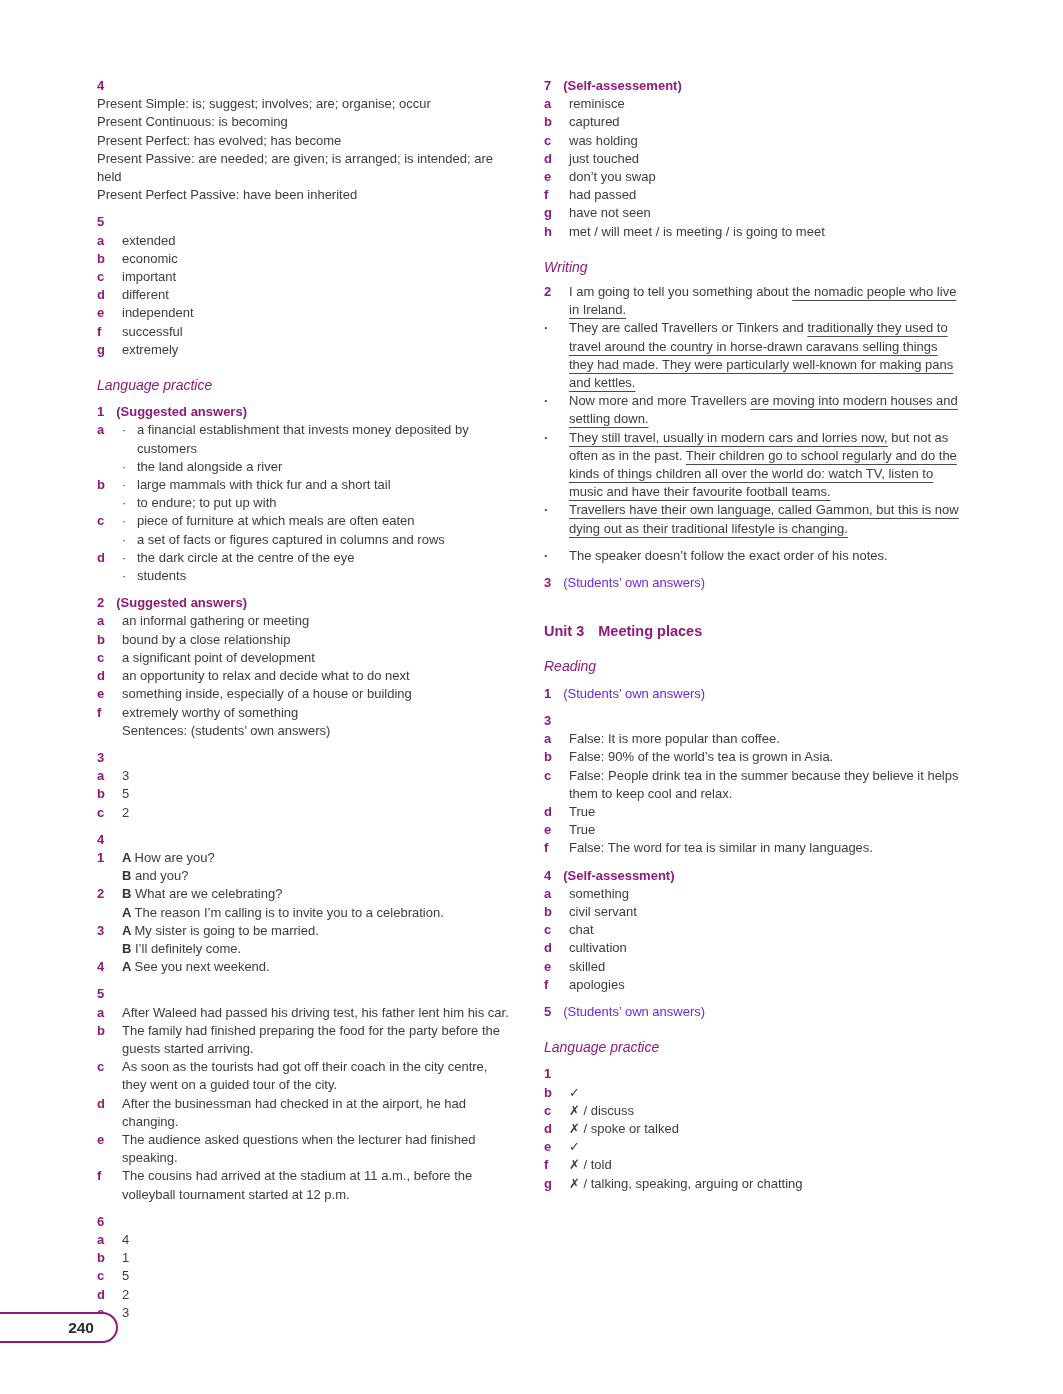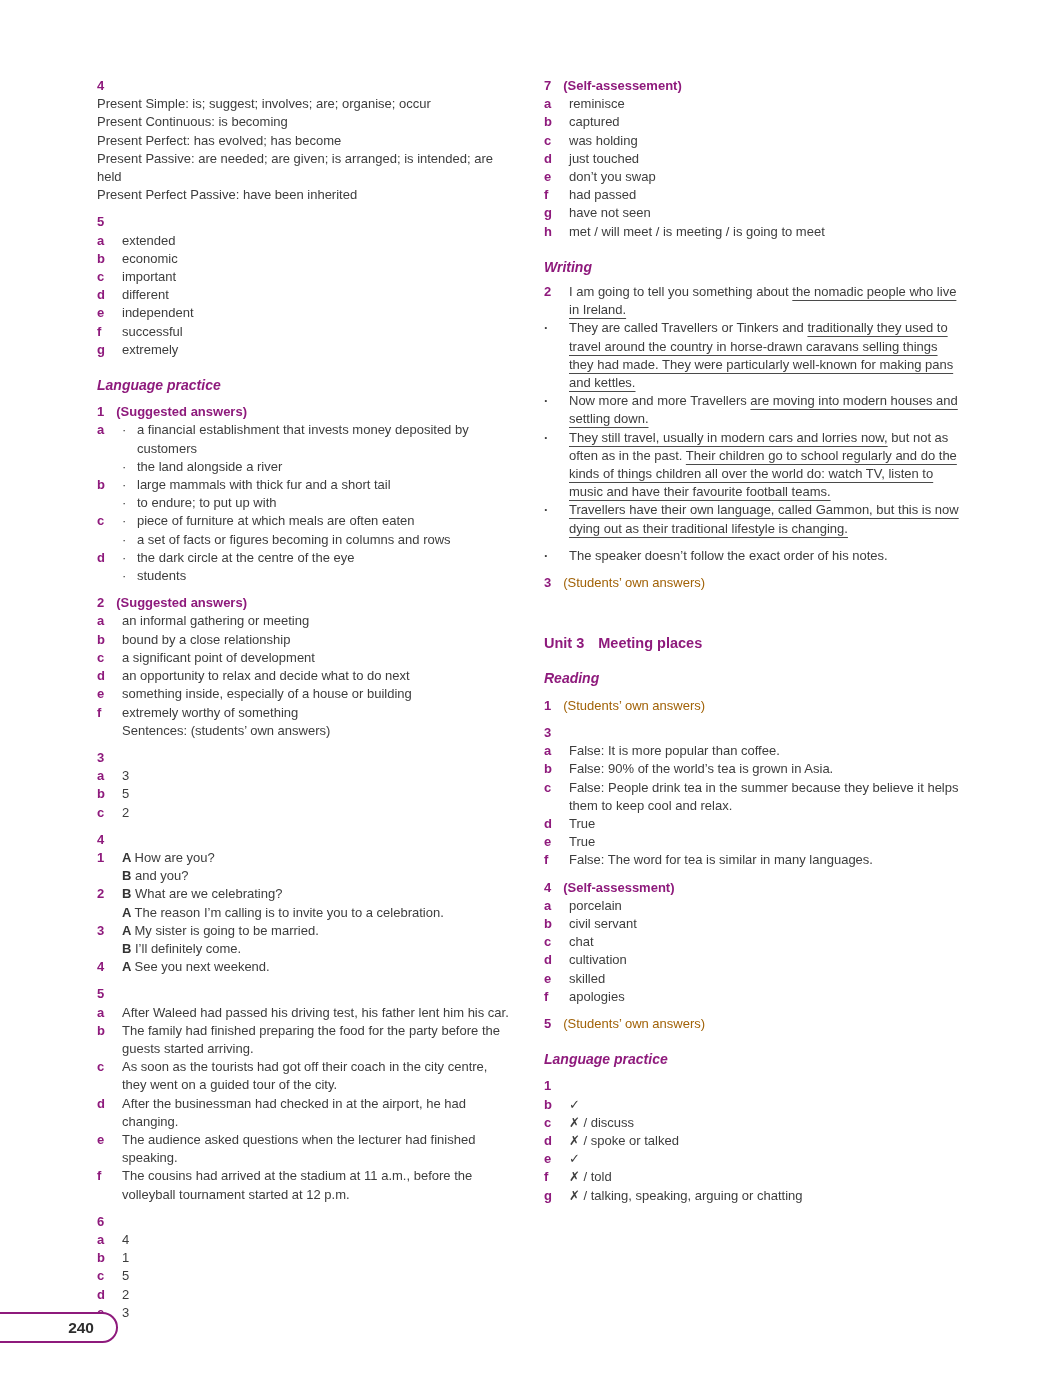--- a/index.html
+++ b/index.html
@@ -11,33 +11,33 @@
     -webkit-font-smoothing:antialiased;
   }
   .page { position:relative; width:1063px; height:1394px; overflow:hidden; background:#fff; }
   .cols { position:absolute; top:68px; left:97px; display:flex; gap:33px; }
   .col { font-size:13px; line-height:18.2px; }
   .col-left  { width:414px; }
   .col-right { width:420px; }
 
   
   .heading-italic {
-    color:var(--accent); font-weight:bold; font-style:italic;
+    color:var(--accent); font-weight:normal; font-style:italic;
     font-size:14px; margin:17px 0 7px 0;
   }
   .heading-unit {
     color:var(--accent); font-weight:bold; font-size:14.5px;
-    margin:42px 0 4px 0;
+    margin:30px 0 4px 0;
   }
   .heading-unit .unit-title { margin-left:14px; }
 
   
   .numline { margin-top:9px; font-weight:bold; color:var(--accent); }
   .numline .suffix { margin-left:12px;text-align:center; }
-  .numline .suffix.plain { color:#a16207; font-weight:normal; }
+  .numline .suffix.plain { color:#6d28d9; font-weight:normal; }
 
   
   .para { }
   .para .pline { }
 
   
   .rows { }
   .row { display:flex; align-items:flex-start; }
   .gut { width:25px; flex:none; font-weight:bold; color:var(--accent); }
   .gut.dot { font-weight:bold; color:#3d3d3d; }
@@ -143,21 +143,21 @@
           </div>
           <div class="row">
             <span class="gut">c</span>
             <div class="txt">
               <div class="subrow">
                 <span class="bgut">·</span>
                 <div>piece of furniture at which meals are often eaten</div>
               </div>
               <div class="subrow">
                 <span class="bgut">·</span>
-                <div>a set of facts or figures becoming in columns and rows</div>
+                <div>a set of facts or figures captured in columns and rows</div>
               </div>
             </div>
           </div>
           <div class="row">
             <span class="gut">d</span>
             <div class="txt">
               <div class="subrow">
                 <span class="bgut">·</span>
                 <div>the dark circle at the centre of the eye</div>
               </div>
@@ -386,21 +386,21 @@
           </div>
           <div class="row">
             <span class="gut">f</span>
             <div class="txt">False: The word for tea is similar in many languages.</div>
           </div>
         </div>
         <div class="numline"><span class="num">4</span><span class="suffix ">(Self-assessment)</span></div>
         <div class="rows">
           <div class="row">
             <span class="gut">a</span>
-            <div class="txt">porcelain</div>
+            <div class="txt">something</div>
           </div>
           <div class="row">
             <span class="gut">b</span>
             <div class="txt">civil servant</div>
           </div>
           <div class="row">
             <span class="gut">c</span>
             <div class="txt">chat</div>
           </div>
           <div class="row">

